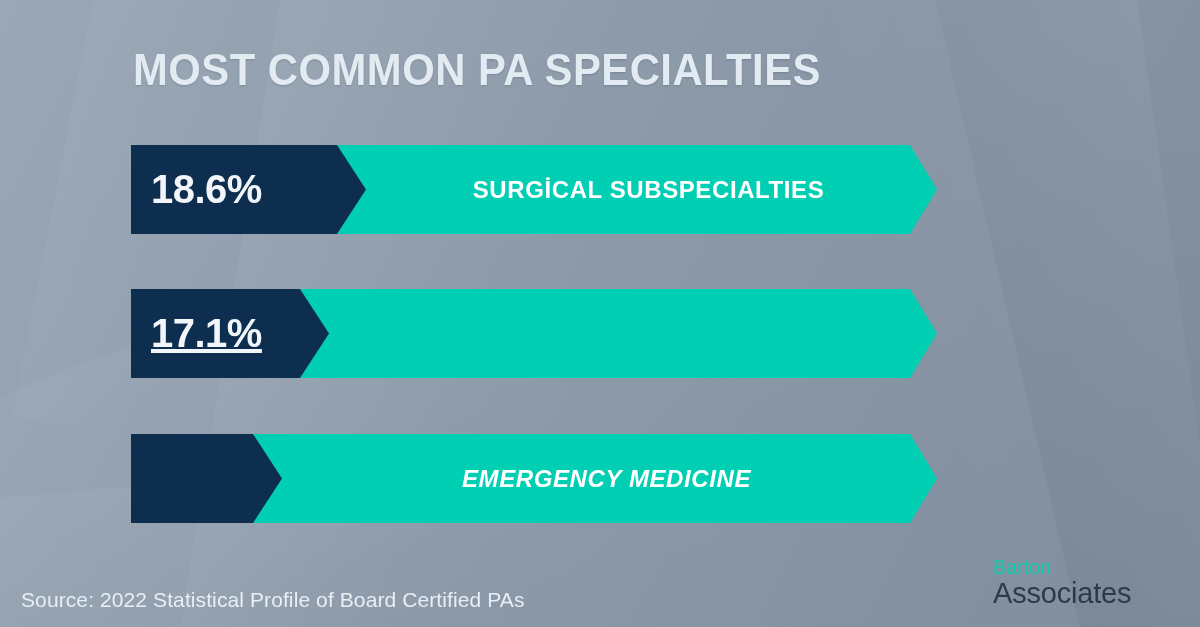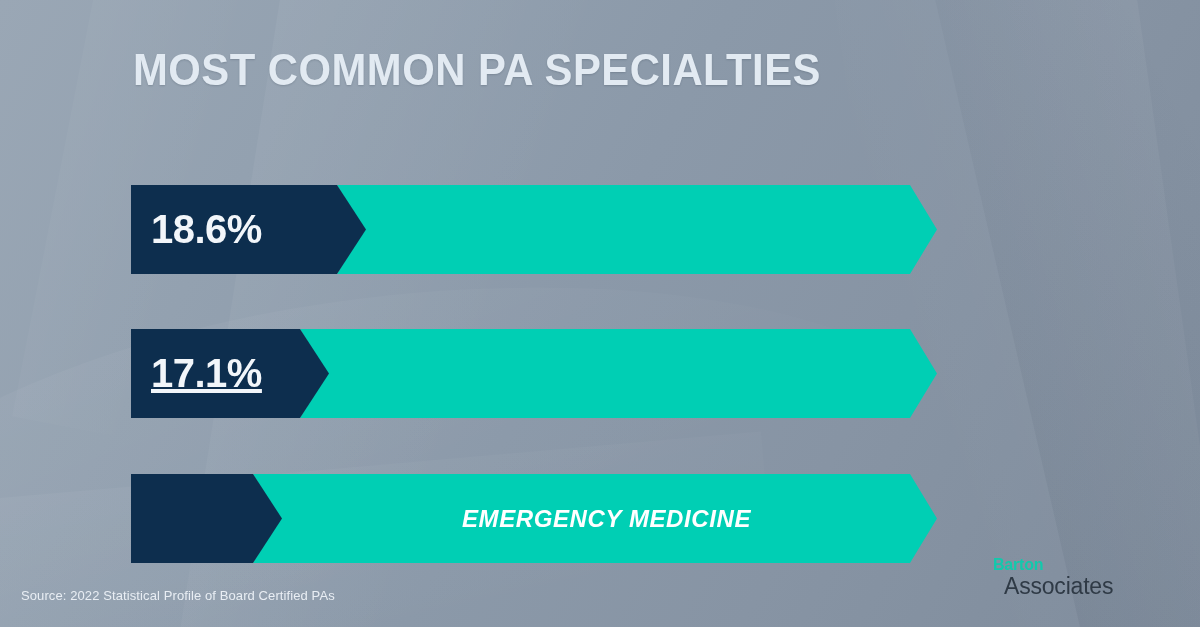--- a/index.html
+++ b/index.html
@@ -71,21 +71,20 @@
     transform-origin: left center;
     white-space: nowrap;
     text-shadow: 0 1px 2px rgba(30,45,60,0.20);
   }
 
   .bars { position: absolute; left: 0; top: 0; }
 
   .bar-row {
     position: absolute;
     height: 106px;
-    margin-top: 40px;
   }
   .bar-svg { display: block; }
 
   .bar-pct {
     position: absolute;
     top: 0;
     height: 89px;
     display: flex;
     align-items: center;
     color: #f2f6fa;
@@ -105,46 +104,45 @@
     font-size: 24px;
     font-weight: 700;
     letter-spacing: 0.6px;
     white-space: nowrap;
   }
 
   .source {
     position: absolute;
     left: 21px;
     top: 588px;
-    font-size: 13px;
+    font-size: 21px;
     color: #e9eef4;
     font-weight: 400;
     letter-spacing: 0.1px;
     white-space: nowrap;
   }
 
   .logo {
     position: absolute;
     left: 993px;
     top: 557px;
     line-height: 1.06;
     white-space: nowrap;
   }
   .logo-top {
-    font-size: 16px;
-    font-weight: 700;
+    font-size: 20px;
+    font-weight: 400;
     color: #12c9ac;
     letter-spacing: -0.2px;
   }
   .logo-bottom {
-    font-size: 23px;
+    font-size: 29px;
     font-weight: 400;
     color: #2f3a46;
     letter-spacing: -0.2px;
-    margin-left: 11px;
   }
 </style>
 </head>
 <body>
 
 <div class="canvas">
 
   <div class="bg-streak streak-a"></div>
   <div class="bg-streak streak-f"></div>
   <div class="bg-streak streak-b"></div>
@@ -155,20 +153,21 @@
   <div class="title">MOST COMMON PA SPECIALTIES</div>
 
   <div class="bars">
 
     <div class="bar-row" style="left:131px; top:145px; width:810px;">
       <svg class="bar-svg" width="810" height="89" viewBox="0 0 810 89">
         <polygon points="206,0 779,0 806,44.5 779,89 206,89 233,44.5" fill="#00cfb4"></polygon>
         <polygon points="0,0 206,0 235,44.5 206,89 0,89" fill="#0d2e4e"></polygon>
       </svg>
       <div class="bar-pct" style="left:20px;">18.6%</div>
+      <div class="bar-label" style="left:245px; width:545px;">SURGİCAL SUBSPECIALTIES</div>
     </div>
 
     <div class="bar-row" style="left:131px; top:289px; width:810px;">
       <svg class="bar-svg" width="810" height="89" viewBox="0 0 810 89">
         <polygon points="169,0 779,0 806,44.5 779,89 169,89 196,44.5" fill="#00cfb4"></polygon>
         <polygon points="0,0 169,0 198,44.5 169,89 0,89" fill="#0d2e4e"></polygon>
       </svg>
       <div class="bar-pct" style="left:20px;text-decoration:underline;">17.1%</div>
     </div>
 

